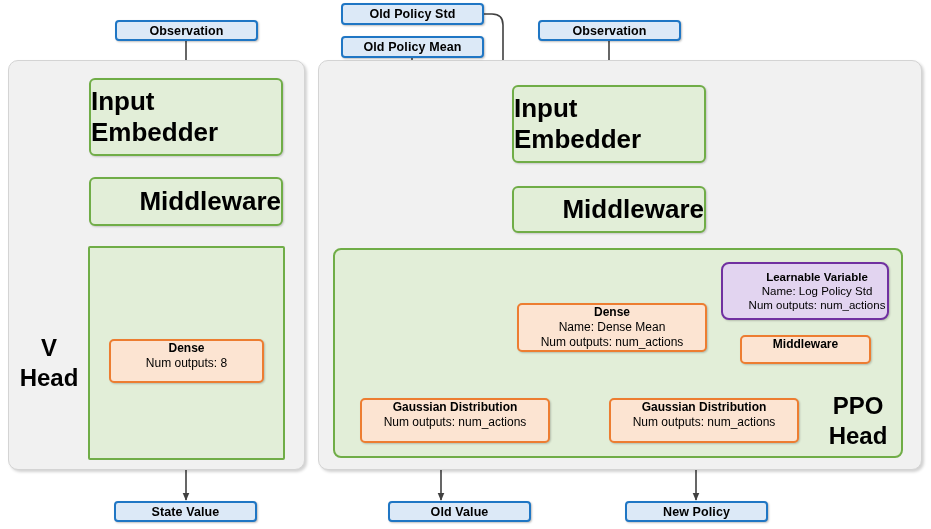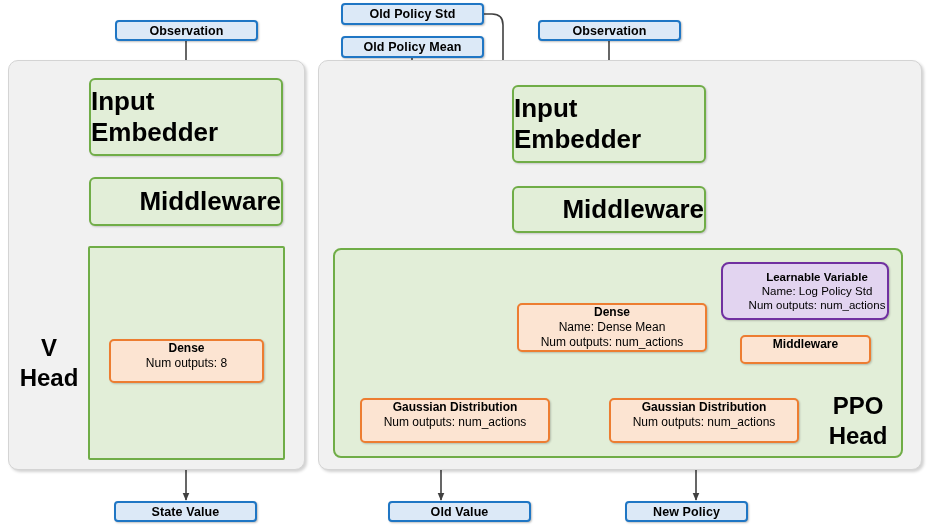--- a/index.html
+++ b/index.html
@@ -236,17 +236,17 @@
   </div>
 
   <div class="abs io-box" style="left:114px; top:501px; width:143px; height:21px;text-align:right;">
     <span>State Value</span>
   </div>
 
   <div class="abs io-box" style="left:388px; top:501px; width:143px; height:21px;">
     <span>Old Value</span>
   </div>
 
-  <div class="abs io-box" style="left:625px; top:501px; width:123px; height:21px;">
+  <div class="abs io-box" style="left:625px; top:501px; width:143px; height:21px;">
     <span>New Policy</span>
   </div>
 
 </div>
 
 </body></html>

